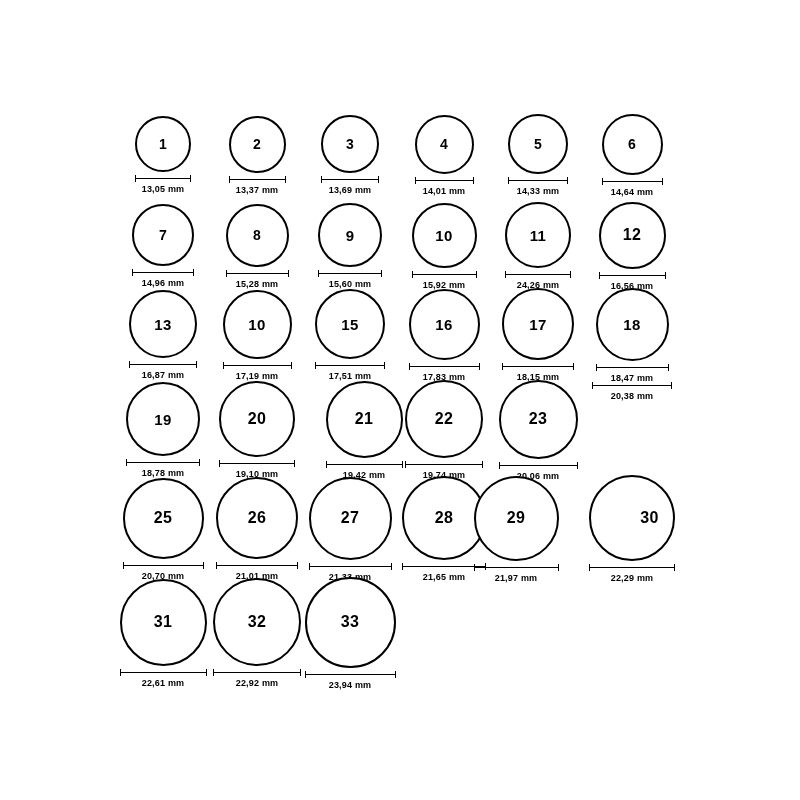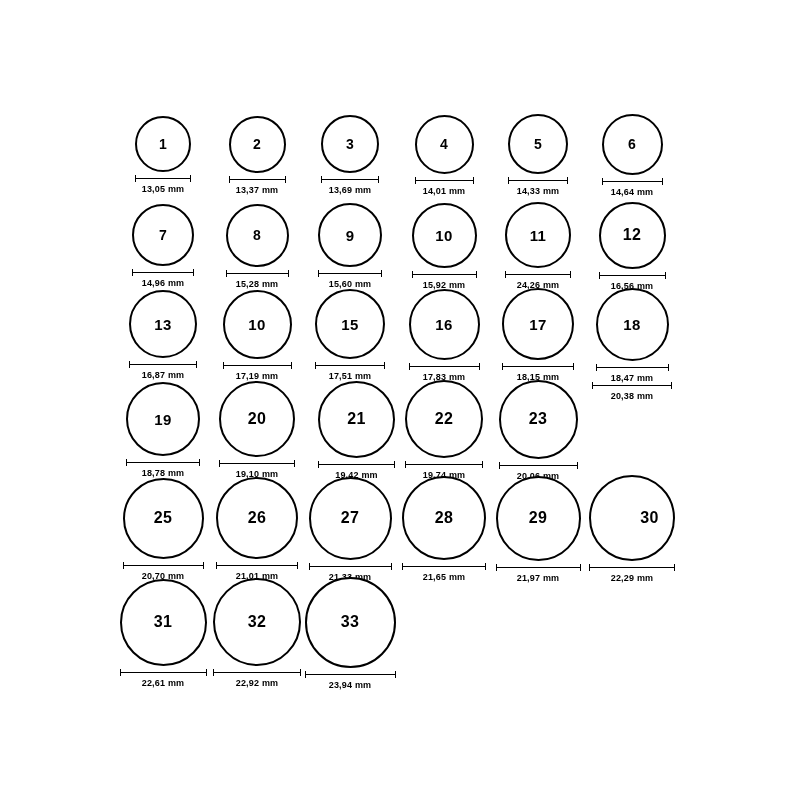--- a/index.html
+++ b/index.html
@@ -295,21 +295,21 @@
       <div class="ring-circle" style="width: 76px; height: 76px;">
         <span class="ring-size-label" style="font-size: 16px;">20</span>
       </div>
       <div class="dim-wrap">
         <span class="dim-line" style="width: 76px;">
           <span class="dim-rule"></span>
         </span>
         <span class="dim-text">19,10 mm</span>
       </div>
     </div>
-    <div class="ring-cell" style="left: 305px; top: 380.5px; width: 90px; align-items: flex-end;">
+    <div class="ring-cell" style="left: 319px; top: 380.5px; width: 90px;">
       <div class="ring-circle" style="width: 77px; height: 77px;">
         <span class="ring-size-label" style="font-size: 16px;">21</span>
       </div>
       <div class="dim-wrap">
         <span class="dim-line" style="width: 77px;">
           <span class="dim-rule"></span>
         </span>
         <span class="dim-text">19,42 mm</span>
       </div>
     </div>
@@ -380,21 +380,21 @@
       <div class="ring-circle" style="width: 84px; height: 84px;">
         <span class="ring-size-label" style="font-size: 16px;">28</span>
       </div>
       <div class="dim-wrap">
         <span class="dim-line" style="width: 84px;">
           <span class="dim-rule"></span>
         </span>
         <span class="dim-text">21,65 mm</span>
       </div>
     </div>
-    <div class="ring-cell" style="left: 493px; top: 475.5px; width: 90px;">
+    <div class="ring-cell" style="left: 471px; top: 475.5px; width: 90px;">
       <div class="ring-circle" style="width: 85px; height: 85px;">
         <span class="ring-size-label" style="font-size: 16px;">29</span>
       </div>
       <div class="dim-wrap">
         <span class="dim-line" style="width: 85px;">
           <span class="dim-rule"></span>
         </span>
         <span class="dim-text">21,97 mm</span>
       </div>
     </div>

